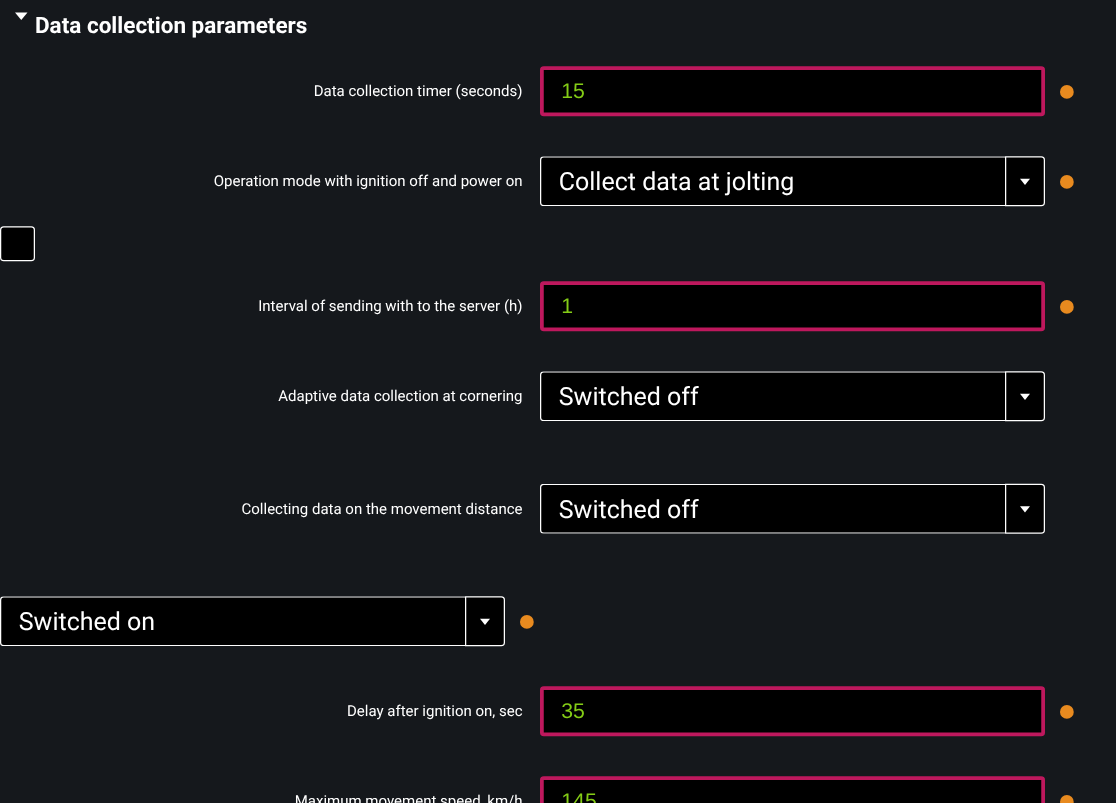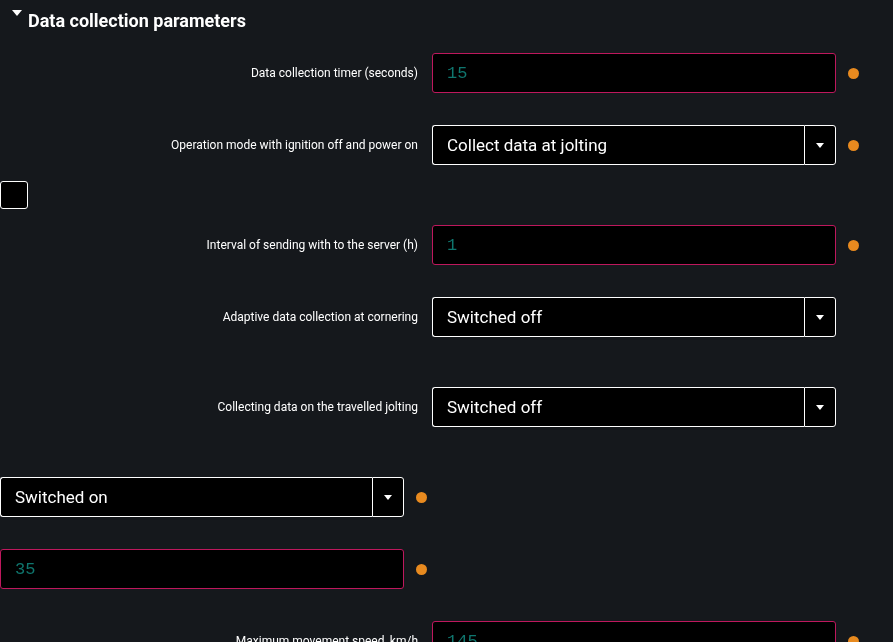--- a/index.html
+++ b/index.html
@@ -51,40 +51,39 @@
     }
     .control-col {
       display: flex;
       align-items: center;
       gap: 12px;
     }
     .text-input {
       width: 404px;
       height: 40px;
       background: #000000;
-      border: 1px solid #be185d;
-      color: #0f766e;
+      border: 3px solid #be185d;
+      color: #84cc16;
       font-size: 17px;
       padding: 0 14px;
       border-radius: 3px;
       outline: none;
-      font-family: Liberation Mono, monospace;
     }
     .select-wrap {
       display: flex;
       width: 404px;
       height: 40px;
     }
     .select-body {
       flex: 1;
       background: #000000;
       border: 1px solid #ffffff;
       border-right: none;
       color: #ffffff;
-      font-size: 17px;
+      font-size: 20px;
       padding: 0 14px;
       display: flex;
       align-items: center;
       border-radius: 3px 0 0 3px;
     }
     .select-btn {
       width: 32px;
       background: #000000;
       border: 1px solid #ffffff;
       display: flex;
@@ -165,21 +164,21 @@
     <div class="select-wrap">
       <div class="select-body">Switched off</div>
       <div class="select-btn">
         <span class="select-caret"></span>
       </div>
     </div>
   </div>
 </div>
 
 <div class="form-row big-gap">
-  <div class="label-col">Collecting data on the travelled jolting</div>
+  <div class="label-col">Collecting data on the movement distance</div>
   <div class="control-col">
     <div class="select-wrap">
       <div class="select-body">Switched off</div>
       <div class="select-btn">
         <span class="select-caret"></span>
       </div>
     </div>
   </div>
 </div>
 
@@ -189,20 +188,21 @@
       <div class="select-body">Switched on</div>
       <div class="select-btn">
         <span class="select-caret"></span>
       </div>
     </div>
     <span class="indicator"></span>
   </div>
 </div>
 
 <div class="form-row extra-gap">
+  <div class="label-col">Delay after ignition on, sec</div>
   <div class="control-col">
     <input class="text-input" type="text" value="35" style="">
     <span class="indicator"></span>
   </div>
 </div>
 
 <div class="form-row extra-gap">
   <div class="label-col">Maximum movement speed, km/h</div>
   <div class="control-col">
     <input class="text-input" type="text" value="145" style="">

